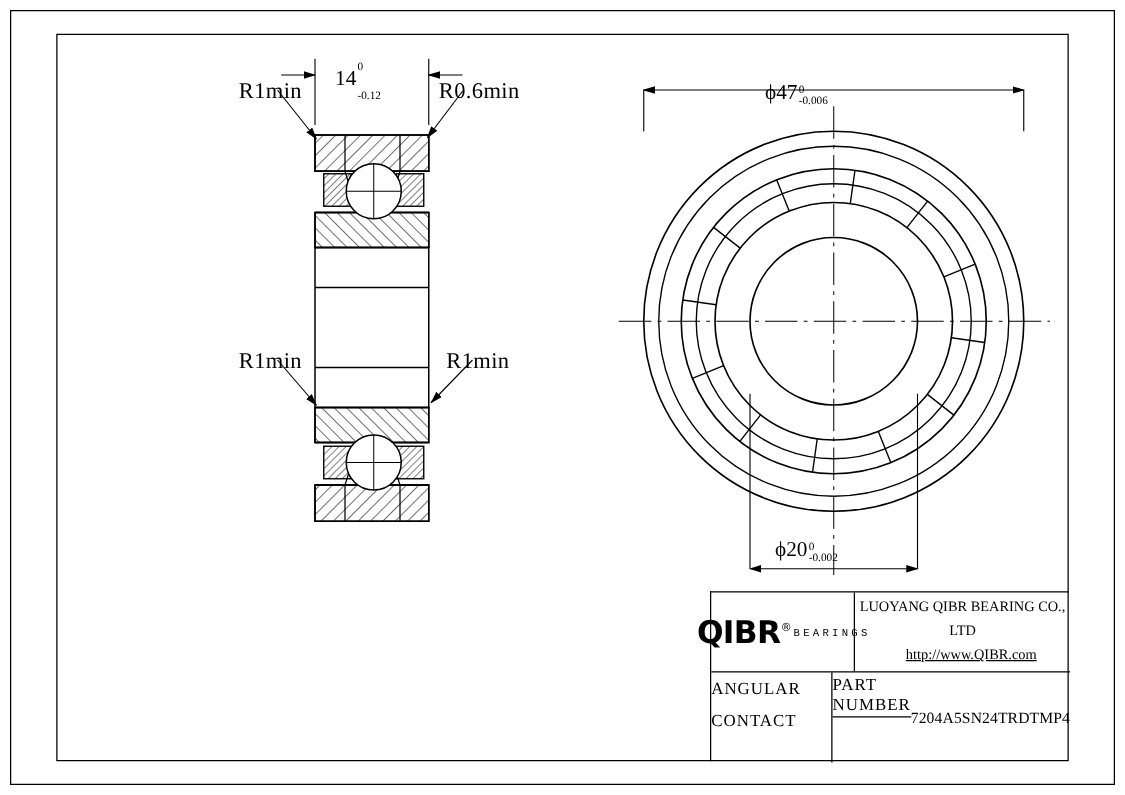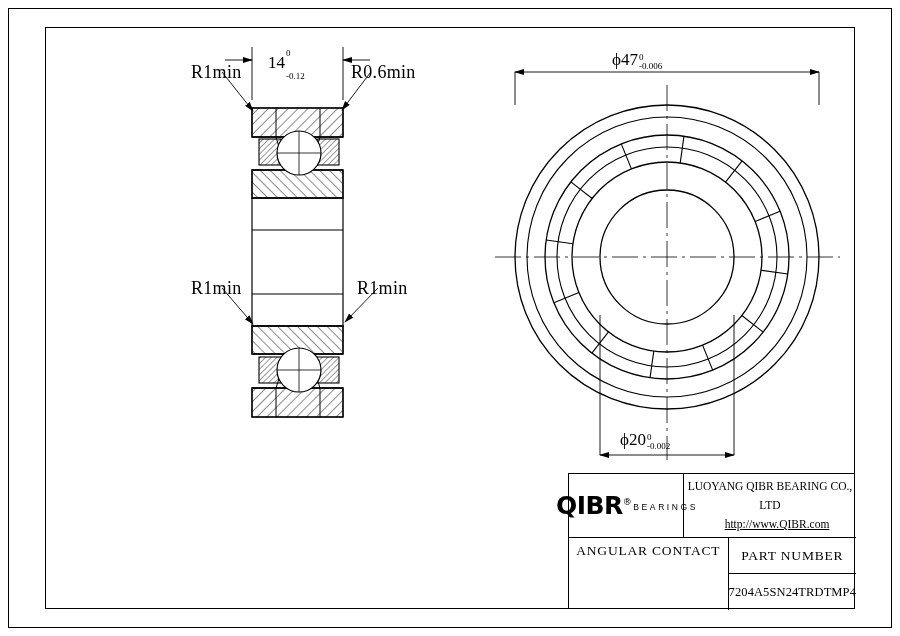--- a/index.html
+++ b/index.html
@@ -108,21 +108,21 @@
     letter-spacing: -0.5px;
     line-height: 1;
     position: relative;
   }
   .qibr .reg {
     font-size: 9px;
     vertical-align: super;
     font-weight: normal;
   }
   .bearings {
-    font-family: Liberation Sans, sans-serif;
+    font-family: Liberation Mono, monospace;
     font-size: 8.5px;
     letter-spacing: 2.6px;
     margin-top: 3px;
     margin-left: 2px;
   }
   .tb-company {
     flex: 1;
     height: 100%;
     display: flex;
     flex-direction: column;
@@ -152,21 +152,21 @@
     justify-content: center;
     align-items: flex-start;
     font-size: 13.5px;
     line-height: 1.9;
     letter-spacing: 0.8px;
   }
   .tb-right {
     flex: 1;
     height: 100%;
     display: flex;
-    flex-direction: column;
+    flex-direction: row;
   }
   .tb-right .pn-title {
     height: 36px;
     box-sizing: border-box;
     border-bottom: 1px solid #000;
     display: flex;
     align-items: center;
     justify-content: center;
     font-size: 13.5px;
     letter-spacing: 0.8px;
@@ -347,21 +347,21 @@
 
   <div class="lbl" style="left:191px; top:62px;">R1min</div>
   <div class="lbl" style="left:351px; top:62px;">R0.6min</div>
   <div class="lbl" style="left:191px; top:278px;">R1min</div>
   <div class="lbl" style="left:357px; top:278px;">R1min</div>
 
   <div class="dim" style="left:268px; top:48px;">
     <span class="main">14</span><span class="tolstack"><span style="display:block;">0</span><span style="display:block;margin-top:14px;">-0.12</span></span>
   </div>
 
-  <div class="dim" style="left:612px; top:50px;">
+  <div class="dim" style="left:612px; top:64px;">
     <span class="main">ϕ47</span><span class="tolstack"><span style="display:block;">0</span><span style="display:block;">-0.006</span></span>
   </div>
 
   <div class="dim" style="left:620px; top:430px;">
     <span class="main">ϕ20</span><span class="tolstack"><span style="display:block;">0</span><span style="display:block;">-0.002</span></span>
   </div>
 
   <div class="titleblock">
     <div class="tb-row1">
       <div class="tb-logo">

